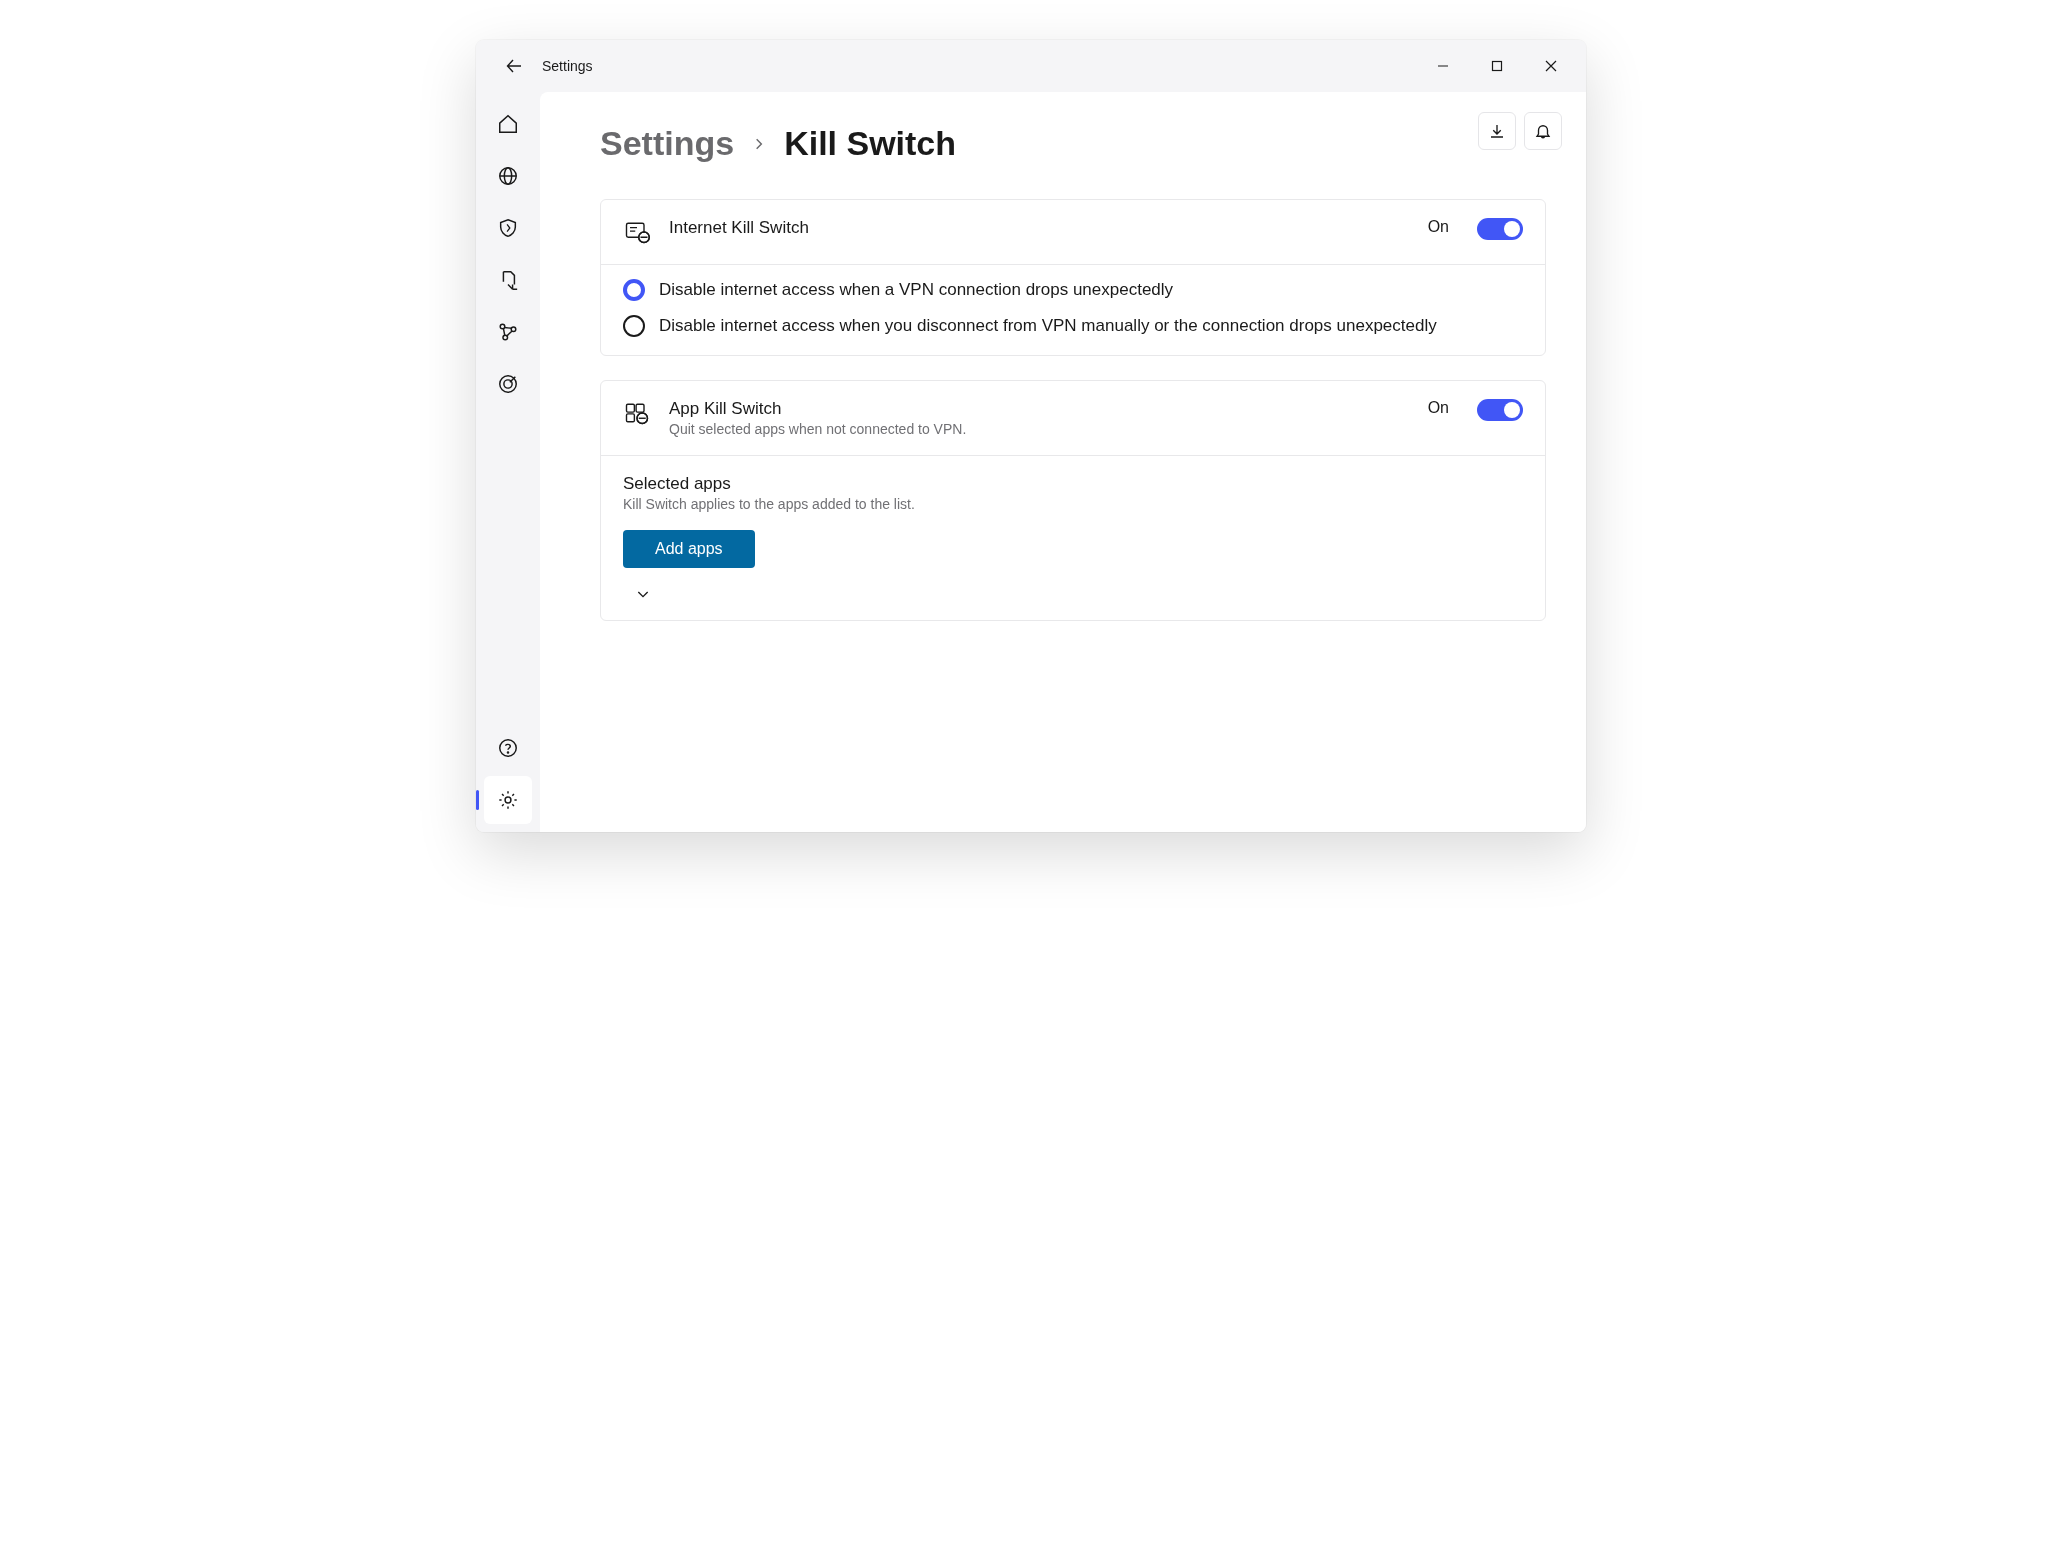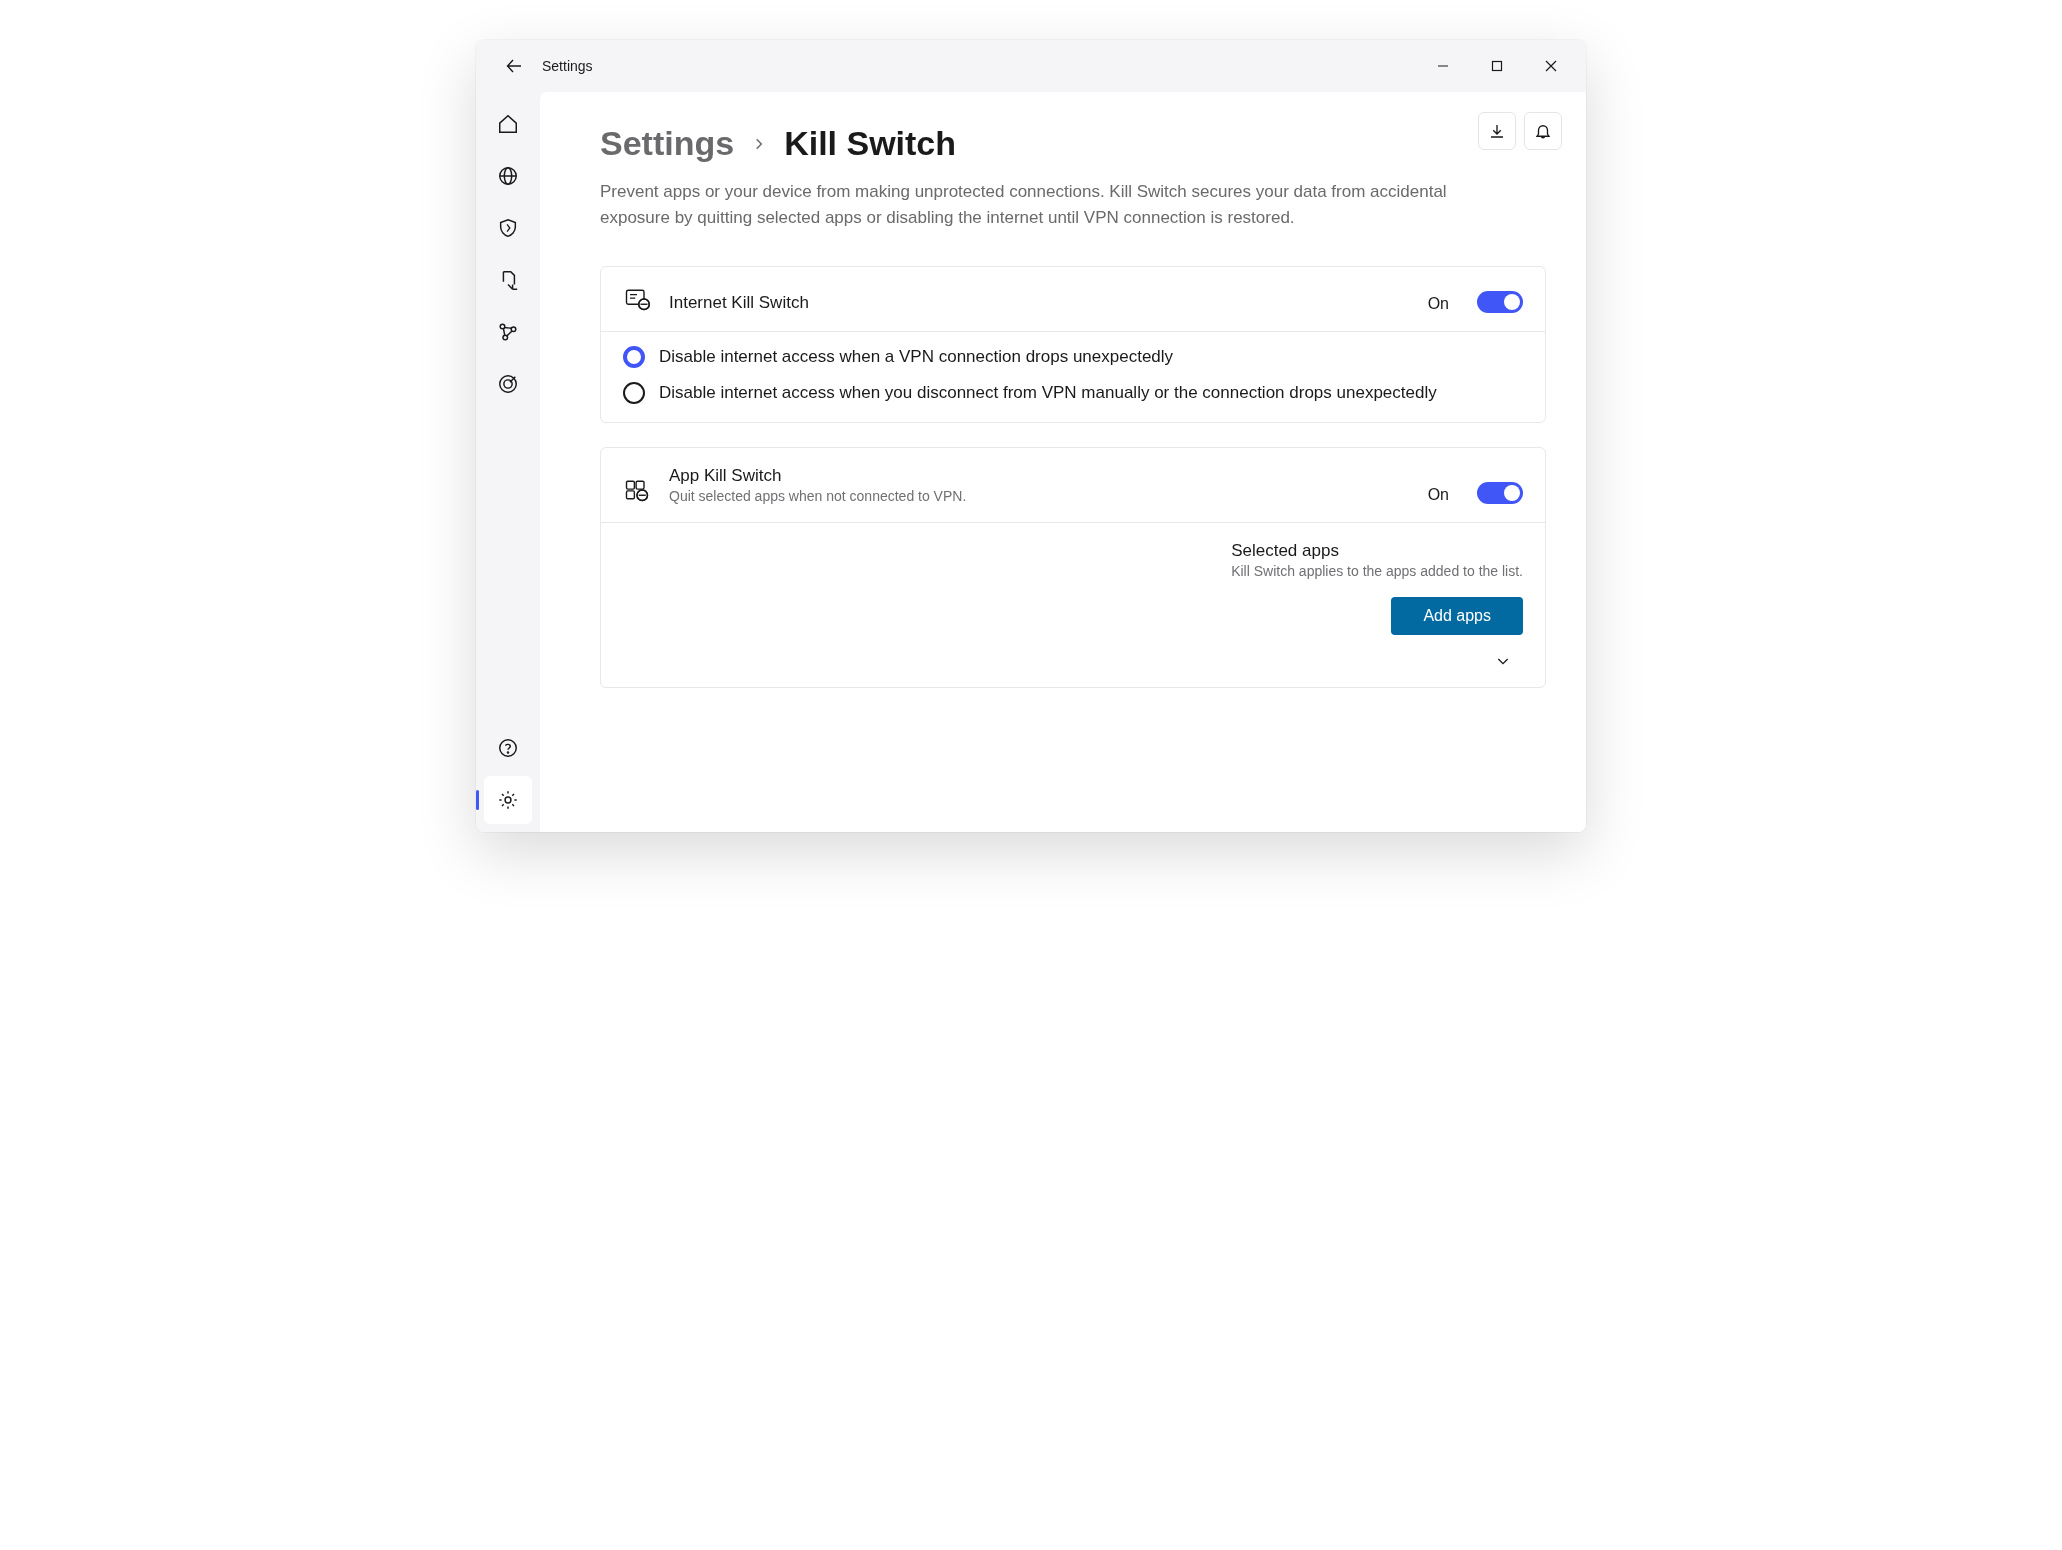--- a/index.html
+++ b/index.html
@@ -121,21 +121,21 @@
   }
   .card {
     margin-top: 36px;
     border:1px solid #e8e8ea;
     border-radius:6px;
     background:#fff;
   }
   .card + .card { margin-top: 24px; }
   .card-row {
     display:flex;
-    align-items:flex-end;
+    align-items:flex-start;
     padding: 18px 22px;
     gap: 18px;
   }
   .card-row + .card-row,
   .radio-group { border-top:1px solid #e8e8ea;flex-direction:column; }
   .row-icon {
     width:28px; height:28px;
     flex-shrink:0;
     display:flex; align-items:center; justify-content:center;
   }
@@ -295,21 +295,20 @@
       <div class="breadcrumb">
         <span class="bc-parent">Settings</span>
         <span class="bc-sep">
           <svg width="14" height="14" viewBox="0 0 24 24" fill="none" stroke="#6a6a6d" stroke-width="2.5">
               <path d="M8 4 L16 12 L8 20"></path>
             </svg>
         </span>
         <span class="bc-current">Kill Switch</span>
       </div>
 
-      <p class="page-desc">Prevent apps or your device from making unprotected connections. Kill Switch secures your data from accidental exposure by quitting selected apps or disabling the internet until VPN connection is restored.</p>
 
       <div class="card">
         <div class="card-row">
           <div class="row-icon">
             <svg width="28" height="28" viewBox="0 0 32 32" fill="none" stroke="#1a1a1a" stroke-width="1.6">
               <rect x="4" y="6" width="20" height="16" rx="2"></rect>
               <path d="M8 11 H16 M8 15 H14"></path>
               <circle cx="24" cy="22" r="6" fill="#fff"></circle>
               <circle cx="24" cy="22" r="6"></circle>
               <line x1="20" y1="22" x2="28" y2="22"></line>

